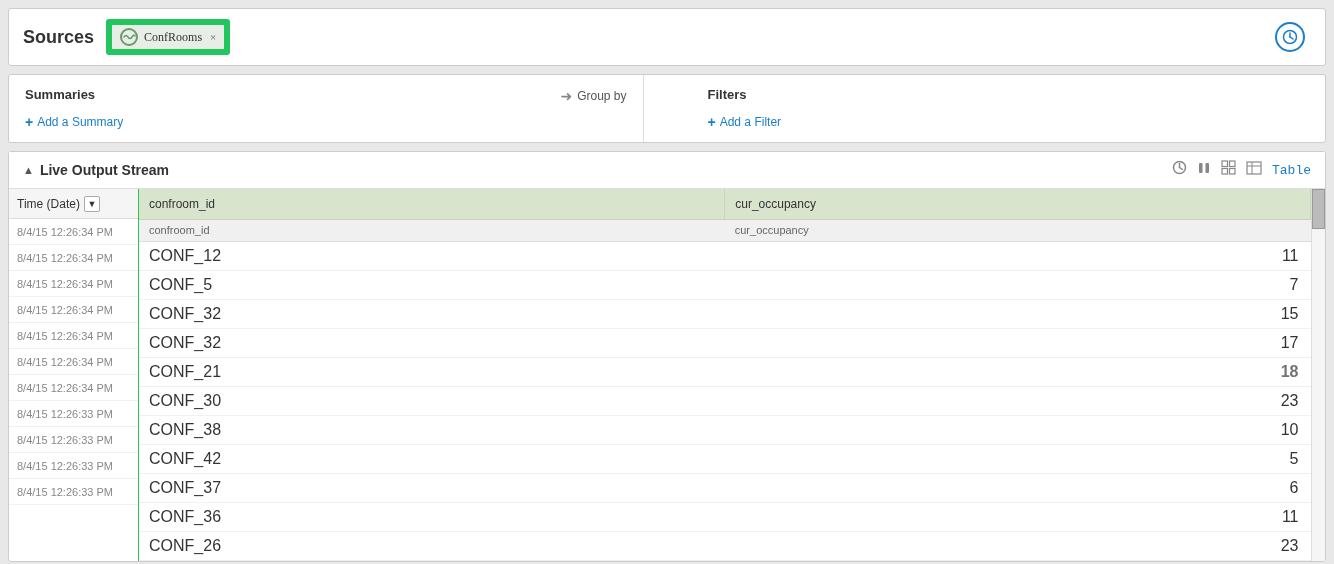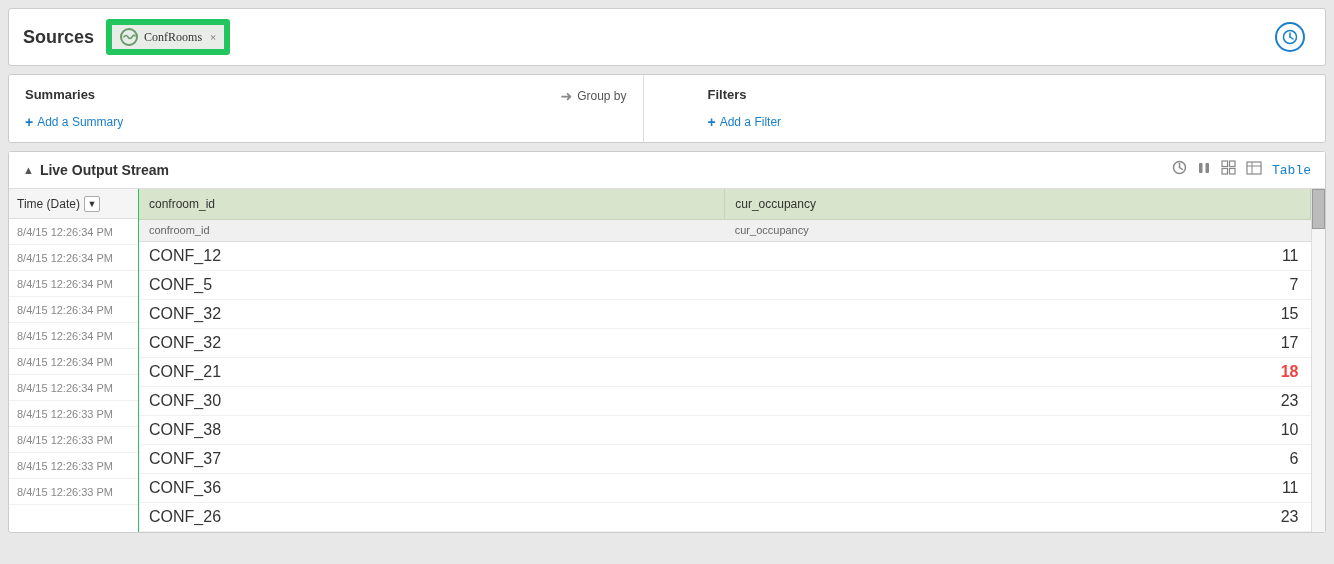--- a/index.html
+++ b/index.html
@@ -268,21 +268,21 @@
       font-size: 16px;
       height: 26px;
     }
 
     .data-table td.numeric {
       text-align: right;
       padding-right: 12px;
     }
 
     .data-table td.highlight-blue {
-      color: #ef4444;
+      color: #737373;
       font-weight: bold;
     }
 
     .scrollbar-area {
       width: 14px;
       border-left: 1px solid #ddd;
       background: #f5f5f5;
       display: flex;
       flex-direction: column;
     }
@@ -455,20 +455,24 @@
               </tr>
               <tr>
                 <td>CONF_30</td>
                 <td class="numeric">23</td>
               </tr>
               <tr>
                 <td>CONF_38</td>
                 <td class="numeric">10</td>
               </tr>
               <tr>
+                <td>CONF_42</td>
+                <td class="numeric">5</td>
+              </tr>
+              <tr>
                 <td>CONF_37</td>
                 <td class="numeric">6</td>
               </tr>
               <tr>
                 <td>CONF_36</td>
                 <td class="numeric">11</td>
               </tr>
               <tr>
                 <td>CONF_26</td>
                 <td class="numeric">23</td>

